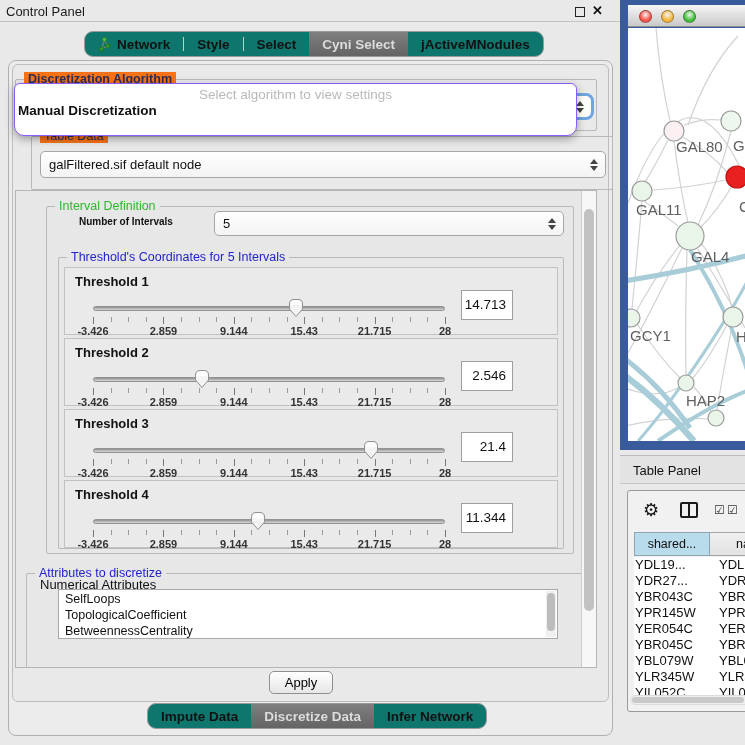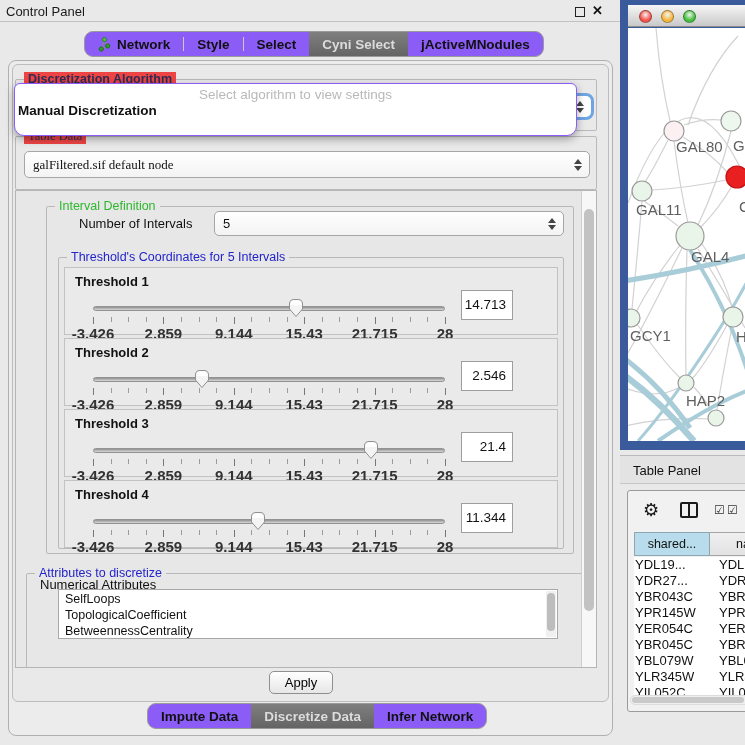--- a/index.html
+++ b/index.html
@@ -7,34 +7,34 @@
   body { font-family:"Liberation Sans", sans-serif; background:#e9e9e9; position:relative; color:#111; }
   .abs { position:absolute; }
 
   
   #titlebar { left:0; top:0; width:620px; height:22px; border-bottom:1px solid #c2c2c2; }
   #titlebar .t { position:absolute; left:6px; top:4px; font-size:13px; color:#1a1a1a; }
   #float-btn { position:absolute; left:575px; top:7px; width:10px; height:10px; border:1.6px solid #222; }
   #close-btn { position:absolute; left:592px; top:3px; font-size:13px; font-weight:bold; color:#111; }
 
   
-  .tabbar { display:flex; align-items:stretch; background:#8b5cf6; border:1px solid #9a9a9a; border-radius:9px; height:26px; overflow:hidden;justify-content:center; }
+  .tabbar { display:flex; align-items:stretch; background:#0f766e; border:1px solid #9a9a9a; border-radius:9px; height:26px; overflow:hidden;justify-content:center; }
   .tabbar .tab { display:flex; align-items:center; padding:0 13px; font-size:13.5px; font-weight:bold; color:#111; white-space:nowrap; }
   .tabbar .sep { width:1px; background:#c9c9c9; margin:5px 0; }
   .tabbar .tab.sel { background:linear-gradient(#7f7f7f,#646464); color:#dcdcdc; }
   #top-tabs { left:84px; top:31px; }
   #bottom-tabs { left:147px; top:703px; }
   .neticon { margin-right:6px; }
 
   
   #outer-panel { left:8px; top:60px; width:605px; height:676px; background:#ececec; border:1px solid #b0b0b0; border-radius:8px; }
   #content-panel { left:12px; top:64px; width:597px; height:638px; background:#e9e9e9; border:1px solid #bdbdbd; border-radius:6px; }
 
   .group { border:1px solid #b9b9b9; border-radius:2px; }
-  .legend { position:absolute; top:-8px; left:8px; padding:0 4px; font-size:12.5px; background:#ef4444; }
+  .legend { position:absolute; top:-8px; left:8px; padding:0 4px; font-size:12.5px; background:#f97316; }
   .legend.on-wrap { background:#e7e7e7; }
   .navy { color:#2e2e55; }
   .green { color:#2db82d; }
   .blue { color:#2323cc; }
 
   
   .combo { background:linear-gradient(#ffffff,#f3f3f3); border:1px solid #a6a6a6; border-radius:5px; font-size:13px; display:flex; align-items:center; padding-left:8px; }
   .spin { position:absolute; right:7px; top:50%; transform:translateY(-50%); width:9px; height:12px; }
   .spin:before, .spin:after { content:""; position:absolute; left:1px; border-left:4px solid transparent; border-right:4px solid transparent; }
   .spin:before { top:0; border-bottom:5px solid #444; }
@@ -56,21 +56,21 @@
   
   .th-row { position:absolute; left:48px; width:494px; height:68px; background:#eaeaea; border:1px solid #c2c2c2; }
   .th-title { position:absolute; left:10px; top:6px; font-size:13px; font-weight:bold; }
   .th-slider { position:absolute; left:28px; top:38px; width:352px; height:30px; }
   .track { position:absolute; left:0; top:0; width:100%; height:5px; border:1px solid #929292; border-radius:3px;
            background:linear-gradient(#8f8f8f,#d9d9d9); }
   .thumb { position:absolute; top:-8px; transform:translateX(-50%); width:16px; height:20px; }
   .ticks { position:absolute; left:0; top:11px; width:100%; height:8px; }
   .ticks i { position:absolute; top:0; width:1px; height:5px; background:#9b9b9b; }
   .ticks i.maj { height:7px; background:#777; }
-  .tick-labels { position:absolute; left:0; top:19px; width:100%; height:11px; font-size:15px; font-weight:bold; color:#333; }
+  .tick-labels { position:absolute; left:0; top:19px; width:100%; height:11px; font-size:11px; font-weight:bold; color:#333; }
   .tick-labels span { position:absolute; transform:translateX(-50%); white-space:nowrap; }
   .th-value { position:absolute; left:396px; top:22px; width:52px; height:30px; background:#fff; border:1px solid #9e9e9e;
               font-size:13.5px; text-align:right; line-height:28px; padding-right:6px; }
 
   
   #attr-list { left:42px; top:398px; width:500px; height:50px; background:#fff; border:1px solid #a8a8a8; overflow:hidden; }
   .attr-item { font-size:12.5px; padding:2px 0 1px 6px; height:16px; }
   #attr-vscroll { position:absolute; right:1px; top:1px; width:10px; height:46px; background:#f0f0f0; }
   #attr-vscroll .thumbv { position:absolute; left:1px; top:2px; width:8px; height:38px; background:#bdbdbd; border-radius:4px; }
 
@@ -146,34 +146,34 @@
 </div>
 <div id="focus-ring" class="abs">
   <span class="spin"></span>
 </div>
 
 <div id="algo-popup" class="abs">
   <div class="ph">Select algorithm to view settings</div>
   <div class="it1">Manual Discretization</div>
 </div>
 
-<div class="group abs" style="left:15px; top:136px; width:582px; height:54px;font-family:Liberation Serif, serif;">
+<div class="group abs" style="left:31px; top:136px; width:582px; height:54px;">
   <span class="legend navy">Table Data</span>
   <div class="combo" style="position:absolute; left:8px; top:14px; width:566px; height:27px;">
     <span>galFiltered.sif default node</span>
     <span class="spin"></span>
   </div>
 </div>
 
 <div id="scroll-wrap" class="abs">
 
   <div class="group abs" style="left:30px; top:15px; width:528px; height:348px;">
     <span class="legend on-wrap green">Interval Definition</span>
   </div>
-  <span class="abs" style="left:63px; top:25px; font-size:13px; font-weight:normal;">Number of Intervals</span>
+  <span class="abs" style="left:63px; top:25px; font-size:10px; font-weight:bold;">Number of Intervals</span>
   <div class="combo abs" style="left:198px; top:20px; width:350px; height:25px;">
     <span>5</span>
     <span class="spin"></span>
   </div>
 
   <div class="group abs" style="left:42px; top:66px; width:506px; height:292px;">
     <span class="legend on-wrap blue">Threshold's Coordinates for 5 Intervals</span>
   </div>
   <div id="threshold-list">
   <div class="th-row" style="top: 76px;">

